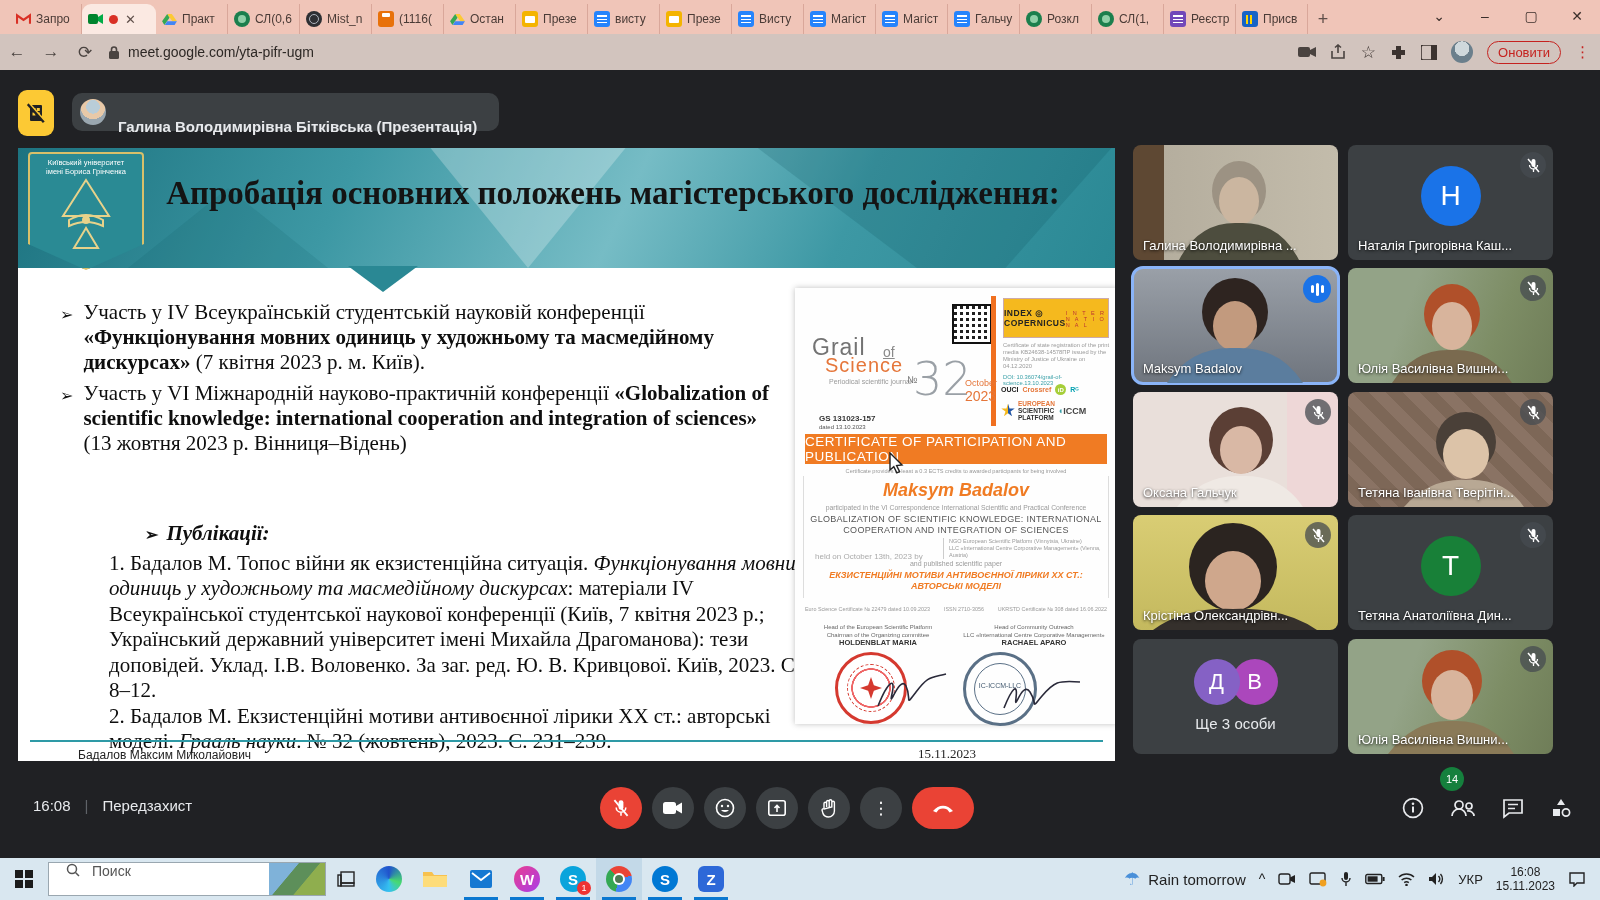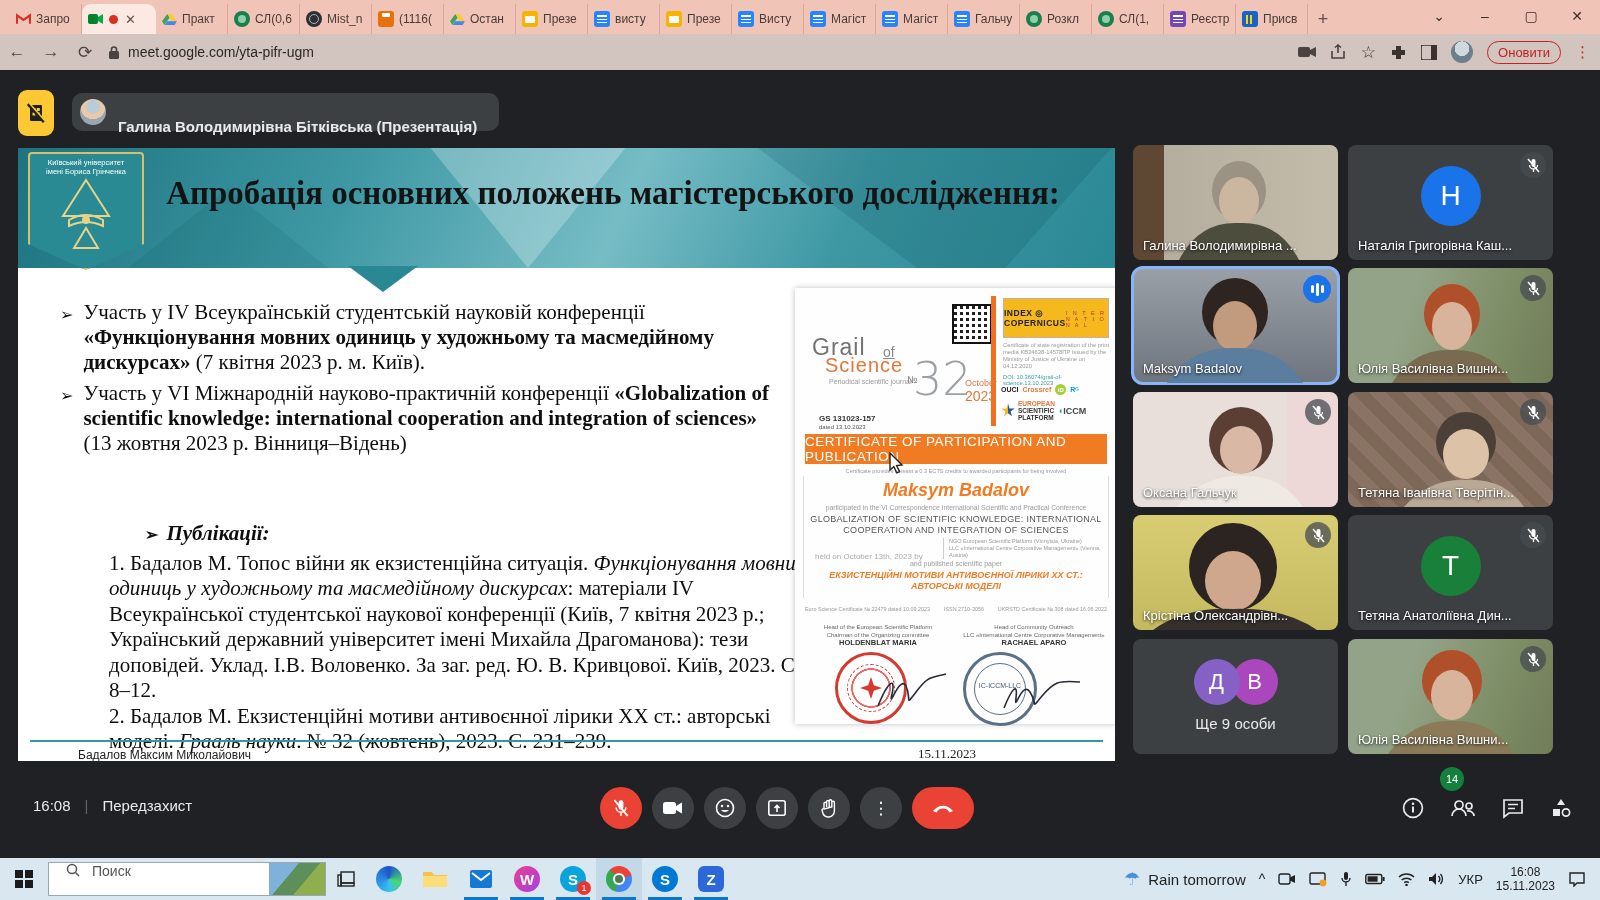--- a/index.html
+++ b/index.html
@@ -528,21 +528,21 @@
           <path d="M1 1l11 13" stroke="#fff" stroke-width="1.5"></path>
         </svg>
       </span>
   </div>
 
   <div class="abs tile" style="left:1133px;top:569px">
     <div class="morewrap">
       <span class="lav2" style="background:#8561c5;z-index:1">Д</span>
       <span class="lav2" style="background:#ab47bc;margin-left:-8px">В</span>
     </div>
-    <span class="morelbl">Ще 9 особи</span>
+    <span class="morelbl">Ще 3 особи</span>
   </div>
   <div class="abs tile t-yuliia" style="left:1348px;top:569px">
     <svg class="sil" viewBox="0 0 205 115" preserveAspectRatio="none">
         <ellipse cx="104" cy="42" rx="30" ry="31" fill="#b0502a"></ellipse>
         <ellipse cx="104" cy="56" rx="21" ry="25" fill="#d8b49c"></ellipse>
         <path d="M40 115Q66 80 104 82q40-2 62 33z" fill="#8a7a58"></path>
       </svg>
     <span class="tname">Юлія Василівна Вишни...</span>
     <span class="mute">
         <svg width="13" height="15" viewBox="0 0 13 15">

